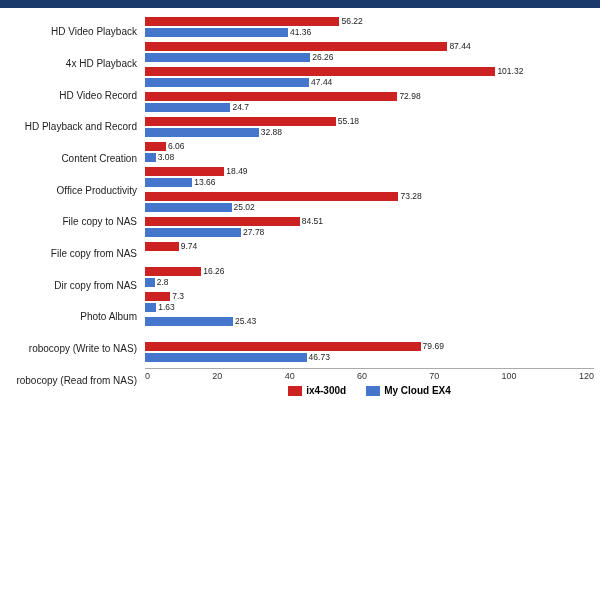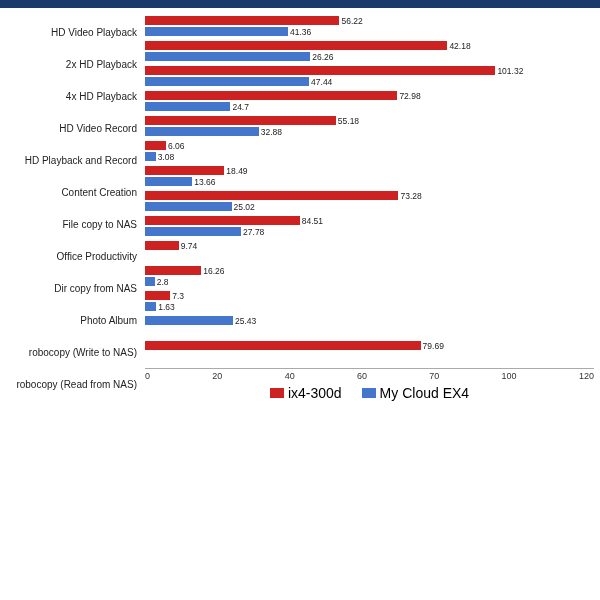--- a/index.html
+++ b/index.html
@@ -51,20 +51,21 @@
     }
     .bar-group {
       display: flex;
       flex-direction: column;
       height: 22px;
       margin-bottom: 3px;
       position: relative;
     }
     .bar-row {
       display: flex;
+      align-items: center;
       height: 10px;
       margin-bottom: 1px;
     }
     .bar {
       height: 9px;
       display: inline-block;
       position: relative;
     }
     .bar-red { background: #cc2222; }
     .bar-blue { background: #4477cc; }
@@ -84,21 +85,22 @@
     .x-tick {
       font-size: 9px;
       color: #333;
       text-align: center;
     }
     .legend {
       display: flex;
       justify-content: center;
       gap: 20px;
       padding: 4px 0 0 0;
-      font-size: 14px;
+      font-size: 10px;
+      font-weight: bold;
     }
     .legend-item {
       display: flex;
       align-items: center;
       gap: 4px;
     }
     .legend-box {
       width: 14px;
       height: 10px;
       display: inline-block;
@@ -112,27 +114,27 @@
 
 <div class="header">
   <span></span>
 </div>
 <div class="subtitle"></div>
 
 <div class="chart-container">
   <div class="y-axis" id="y-axis">
 
   <div class="y-label">HD Video Playback</div>
-      <div class="y-label">2x HD Playback</div>
       <div class="y-label">4x HD Playback</div>
       <div class="y-label">HD Video Record</div>
       <div class="y-label">HD Playback and Record</div>
       <div class="y-label">Content Creation</div>
+      <div class="y-label">Office Productivity</div>
       <div class="y-label">File copy to NAS</div>
-      <div class="y-label">Office Productivity</div>
+      <div class="y-label">File copy from NAS</div>
       <div class="y-label">Dir copy from NAS</div>
       <div class="y-label">Photo Album</div>
       <div class="y-label">robocopy (Write to NAS)</div>
       <div class="y-label">robocopy (Read from NAS)</div>
     </div>
   <div class="chart-wrapper" style="flex:1; position:relative;">
     <div class="bars-section" id="bars-section">
 
     <div class="bar-group">
           <div class="bar-row">
@@ -140,21 +142,21 @@
             <span class="bar-label">56.22</span>
           </div>
           <div class="bar-row">
             <div class="bar bar-blue" style="width: 143.037px;"></div>
             <span class="bar-label">41.36</span>
           </div>
         </div>
         <div class="bar-group">
           <div class="bar-row">
             <div class="bar bar-red" style="width: 302.397px;"></div>
-            <span class="bar-label">42.18</span>
+            <span class="bar-label">87.44</span>
           </div>
           <div class="bar-row">
             <div class="bar bar-blue" style="width: 165.239px;"></div>
             <span class="bar-label">26.26</span>
           </div>
         </div>
         <div class="bar-group">
           <div class="bar-row">
             <div class="bar bar-red" style="width: 350.398px;"></div>
             <span class="bar-label">101.32</span>
@@ -253,20 +255,24 @@
         <div class="bar-group">
           <div class="bar-row">
             <div class="bar bar-blue" style="width: 87.9454px;"></div>
             <span class="bar-label">25.43</span>
           </div>
         </div>
         <div class="bar-group">
           <div class="bar-row">
             <div class="bar bar-red" style="width: 275.595px;"></div>
             <span class="bar-label">79.69</span>
+          </div>
+          <div class="bar-row">
+            <div class="bar bar-blue" style="width: 161.608px;"></div>
+            <span class="bar-label">46.73</span>
           </div>
         </div>
       </div>
     <div class="x-axis" id="x-axis">
 
     <span class="x-tick">0</span>
         <span class="x-tick">20</span>
         <span class="x-tick">40</span>
         <span class="x-tick">60</span>
         <span class="x-tick">70</span>

